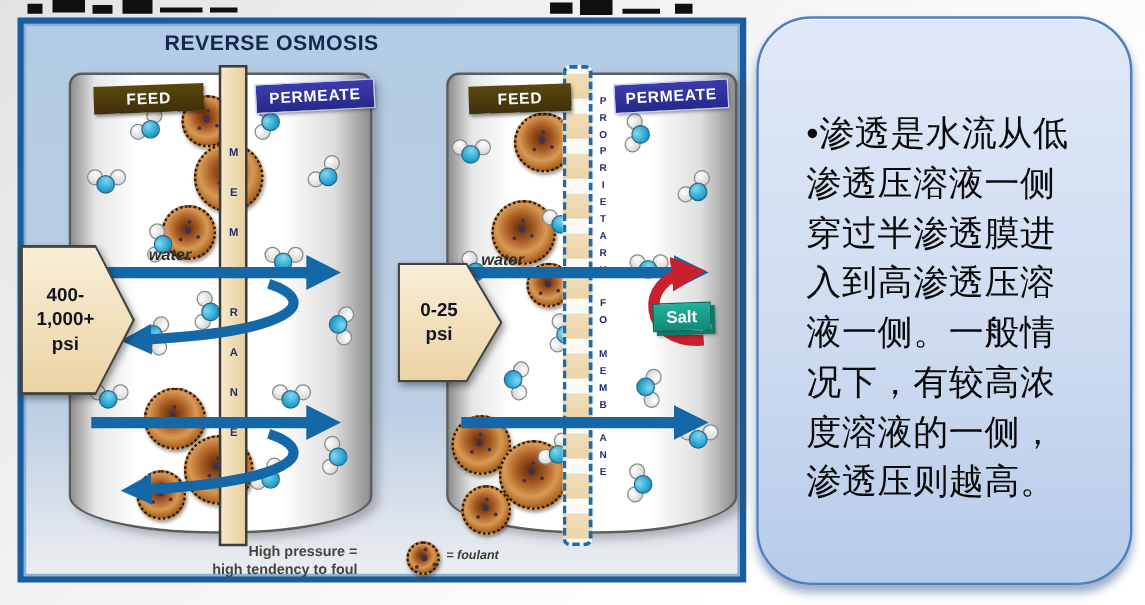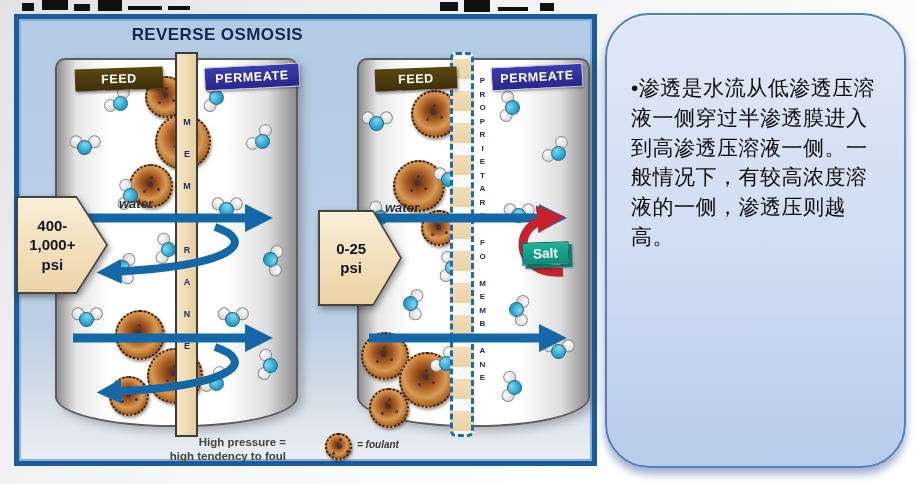--- a/index.html
+++ b/index.html
@@ -111,21 +111,21 @@
        color:#3a3a34;z-index:3;}
 
   
   .notes{
     position:absolute;left:605px;top:13px;width:301px;height:455px;box-sizing:border-box;
     border:2px solid #4f81bd;border-radius:44px;
     background:linear-gradient(180deg,#dfe8f7 0%,#cfdcf1 55%,#b7cbea 100%);
     box-shadow:0 6px 8px rgba(40,70,140,.45),inset 0 1px 0 #f0f5fc;
     padding:56px 24px 0 22px;z-index:8;
   }
-  .notes p{margin:2px;font-size:21px;line-height:1.42;letter-spacing:.5px;color:#0a0a0a;}
+  .notes p{margin:16px;font-size:28px;line-height:1.42;letter-spacing:.5px;color:#0a0a0a;}
 </style>
 </head>
 <body>
 
 <div>
   <div class="tmark" style="left:22px;top:3px;width:12px;height:8px"></div>
   <div class="tmark" style="left:42px;top:0;width:26px;height:10px"></div>
   <div class="tmark" style="left:74px;top:4px;width:16px;height:7px"></div>
   <div class="tmark" style="left:98px;top:0;width:24px;height:11px"></div>
   <div class="tmark" style="left:128px;top:6px;width:34px;height:4px"></div>
@@ -281,21 +281,21 @@
       <path d="M204,212 C154,216 152,162 192,158" stroke="#c9202e" stroke-width="9" fill="none" marker-end="url(#ahr)"></path>
     </svg>
 
     <div class="tag feed" style="left:16px;top:8px;width:82px">FEED</div>
     <div class="tag perm" style="left:133px;top:6px;width:90px">PERMEATE</div>
 
     <div class="waterlb" style="left:26px;top:140px">water</div>
     <div class="salt" style="left:163px;top:182px">Salt</div>
   </div>
 
-  <div class="psiwrap" style="left:-3px;top:177px;width:92px;height:98px">
+  <div class="psiwrap" style="left:-3px;top:177px;width:92px;height:120px">
     <div class="psi-outer"></div>
     <div class="psi-inner">
         <span>400-
 1,000+
 psi</span>
       </div>
   </div>
   <div class="psiwrap" style="left:299px;top:191px;width:84px;height:96px">
     <div class="psi-outer"></div>
     <div class="psi-inner">

